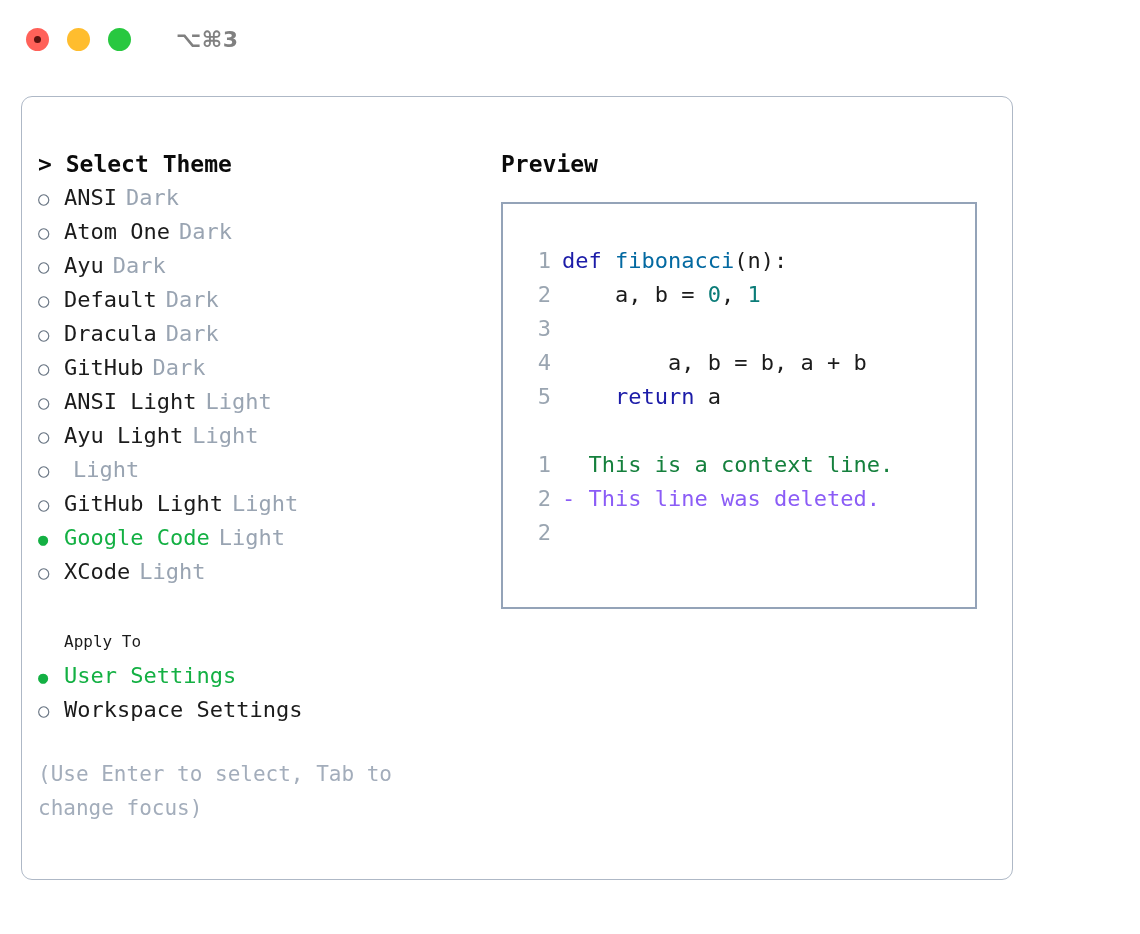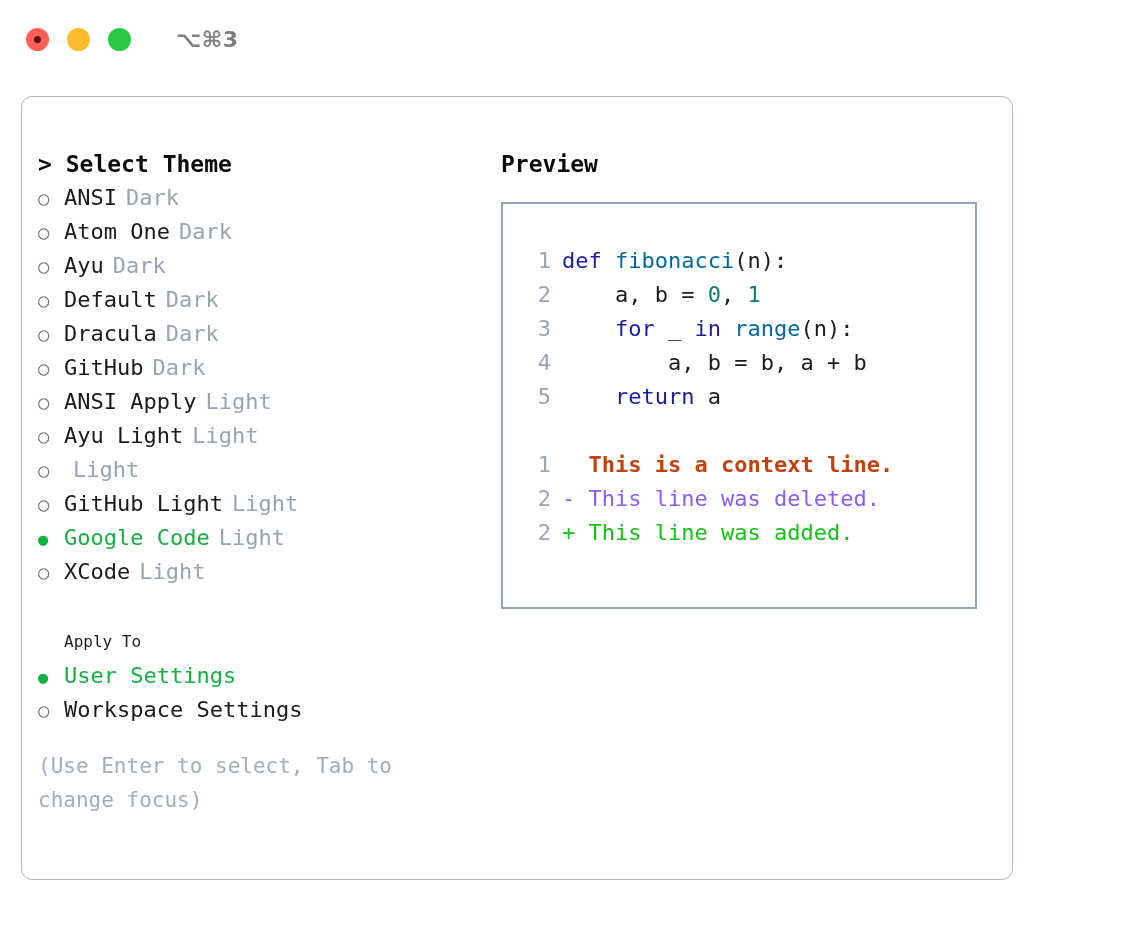--- a/index.html
+++ b/index.html
@@ -137,21 +137,21 @@
   .apply-block { margin-top: 36px; }
   .apply-title {
     font-size: 16px;
     color: #1b1b1b;
     line-height: 34px;
     padding-left: 26px;
     white-space: pre;
   }
 
   .hint {
-    margin-top: 22px;
+    margin-top: 30px;
     font-size: 21px;
     line-height: 34px;
     color: #a3adbb;
     width: 410px;
     white-space: pre-wrap;
   }
 
   
   .right-col {
     position: absolute;
@@ -192,21 +192,21 @@
     margin-right: 11px;
   }
   .code-body { white-space: pre; }
 
   .tok-kw   { color: #1c1ca8; }
   .tok-fn   { color: #0369a1; }
   .tok-num  { color: #0b7c78; }
   .tok-pl   { color: #1b1b1b; }
 
   .diff-gap { height: 34px; }
-  .diff-ctx { color: #c2410c; font-weight: bold; }
+  .diff-ctx { color: #15803d; }
   .diff-del { color: #8b5cf6; }
   .diff-add { color: #12c312; }
 </style>
 </head>
 <body>
 
 <div class="window">
 
   <div class="titlebar">
     <div class="traffic">
@@ -224,21 +224,21 @@
 
         <div class="section-title"><span class="caret">&gt;</span><span> </span><span>Select Theme</span></div>
 
         <div class="opt-list" id="theme-list">
             <div class="opt-row"><span class="opt-bullet">○</span><span class="opt-label">ANSI</span><span class="opt-tag">Dark</span></div>
             <div class="opt-row"><span class="opt-bullet">○</span><span class="opt-label">Atom One</span><span class="opt-tag">Dark</span></div>
             <div class="opt-row"><span class="opt-bullet">○</span><span class="opt-label">Ayu</span><span class="opt-tag">Dark</span></div>
             <div class="opt-row"><span class="opt-bullet">○</span><span class="opt-label">Default</span><span class="opt-tag">Dark</span></div>
             <div class="opt-row"><span class="opt-bullet">○</span><span class="opt-label">Dracula</span><span class="opt-tag">Dark</span></div>
             <div class="opt-row"><span class="opt-bullet">○</span><span class="opt-label">GitHub</span><span class="opt-tag">Dark</span></div>
-            <div class="opt-row"><span class="opt-bullet">○</span><span class="opt-label">ANSI Apply</span><span class="opt-tag">Light</span></div>
+            <div class="opt-row"><span class="opt-bullet">○</span><span class="opt-label">ANSI Light</span><span class="opt-tag">Light</span></div>
             <div class="opt-row"><span class="opt-bullet">○</span><span class="opt-label">Ayu Light</span><span class="opt-tag">Light</span></div>
             <div class="opt-row"><span class="opt-bullet">○</span><span class="opt-tag">Light</span></div>
             <div class="opt-row"><span class="opt-bullet">○</span><span class="opt-label">GitHub Light</span><span class="opt-tag">Light</span></div>
             <div class="opt-row selected"><span class="opt-bullet">●</span><span class="opt-label">Google Code</span><span class="opt-tag">Light</span></div>
             <div class="opt-row"><span class="opt-bullet">○</span><span class="opt-label">XCode</span><span class="opt-tag">Light</span></div>
           </div>
 
         <div class="apply-block">
           <div class="apply-title">Apply To</div>
           <div class="opt-list" id="apply-list">
@@ -250,28 +250,28 @@
         <div class="hint">(Use Enter to select, Tab to change focus)</div>
       </div>
 
       <div class="right-col">
         <div class="preview-title">Preview</div>
 
         <div class="preview-box">
           <div id="code-block">
               <div class="code-line"><span class="ln">1</span><span class="code-body"><span class="tok-kw">def </span><span class="tok-fn">fibonacci</span><span class="tok-pl">(n):</span></span></div>
               <div class="code-line"><span class="ln">2</span><span class="code-body"><span class="tok-pl">    a, b = </span><span class="tok-num">0</span><span class="tok-pl">, </span><span class="tok-num">1</span></span></div>
-              <div class="code-line"><span class="ln">3</span><span class="code-body"><span class="tok-pl">    </span><span class="tok-kw">for</span><span class="tok-pl"> _ </span><span class="tok-kw">in</span><span class="tok-pl"> </span><span class="tok-fn">range</span><span class="tok-pl">(n):</span></span></div>
+              <div class="code-line"><span class="ln">3</span></div>
               <div class="code-line"><span class="ln">4</span><span class="code-body"><span class="tok-pl">        a, b = b, a + b</span></span></div>
               <div class="code-line"><span class="ln">5</span><span class="code-body"><span class="tok-pl">    </span><span class="tok-kw">return</span><span class="tok-pl"> a</span></span></div>
             </div>
           <div class="diff-gap"></div>
           <div id="diff-block">
               <div class="code-line"><span class="ln">1</span><span class="code-body diff-ctx">  This is a context line.</span></div>
               <div class="code-line"><span class="ln">2</span><span class="code-body diff-del">- This line was deleted.</span></div>
-              <div class="code-line"><span class="ln">2</span><span class="code-body diff-add">+ This line was added.</span></div>
+              <div class="code-line"><span class="ln">2</span></div>
             </div>
         </div>
       </div>
 
     </div>
   </div>
 </div>
 
 </body></html>

